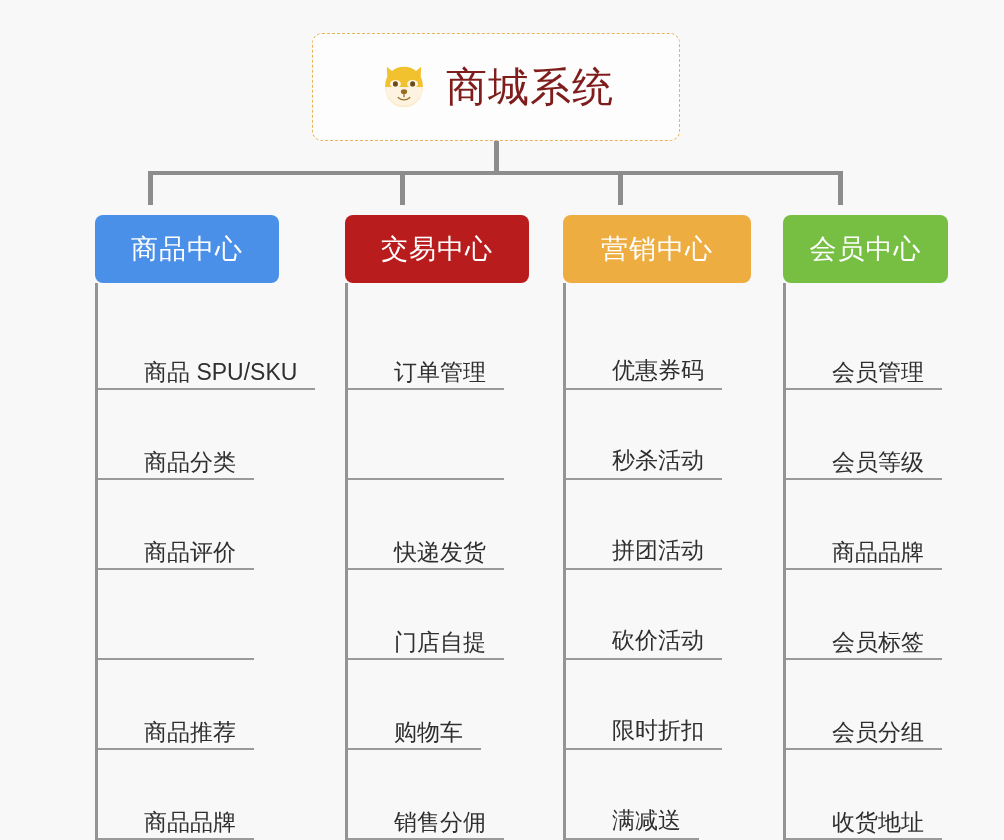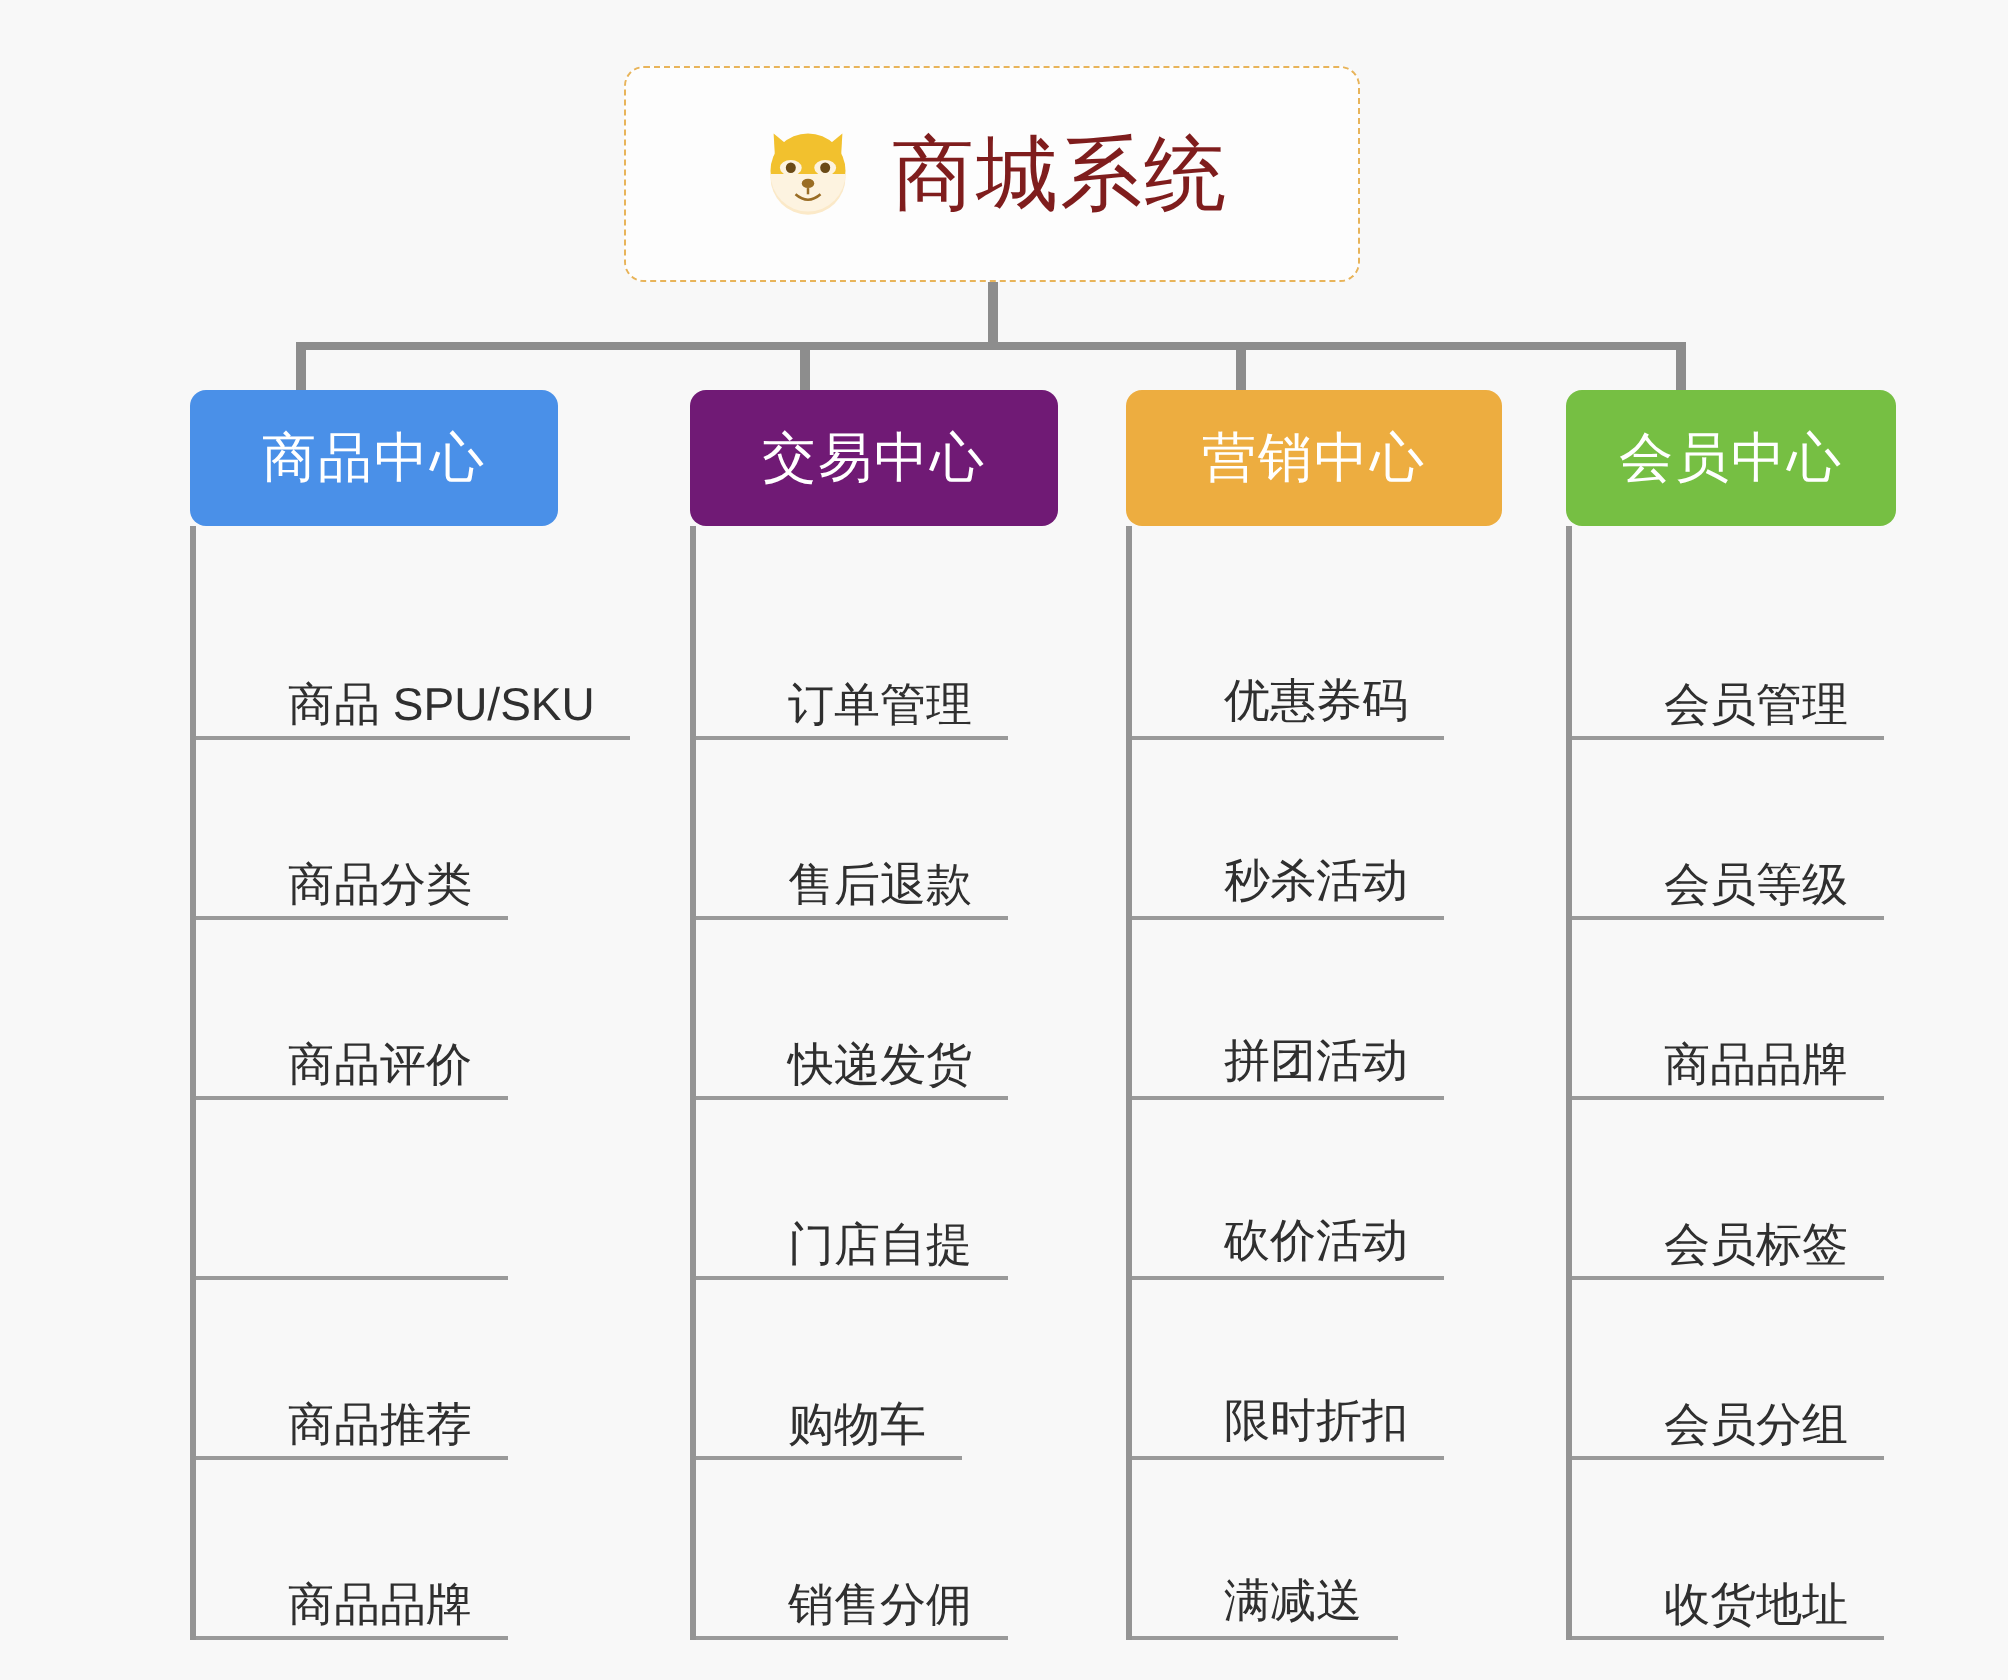--- a/index.html
+++ b/index.html
@@ -58,21 +58,21 @@
   .conn-bus    { left: 148px; top: 171px; width: 694px; height: 4px; }
   .conn-drop   { top: 171px; width: 5px; height: 34px; }
   .conn-drop-1 { left: 148px; }
   .conn-drop-2 { left: 400px; }
   .conn-drop-3 { left: 618px; }
   .conn-drop-4 { left: 838px; }
 
   
   .branch {
     position: absolute;
-    top: 195px;
+    top: 215px;
     padding-left: 37px;
   }
   .branch-1 { left: 58px;  }
   .branch-2 { left: 308px; }
   .branch-3 { left: 526px; font-family: Liberation Mono, monospace; }
   .branch-4 { left: 746px; }
 
   .branch-header {
     height: 68px;
     border-radius: 8px;
@@ -177,28 +177,27 @@
           <span class="leaf-underline" style="width: 156px;"></span>
         </div>
       <div class="leaf">
           <span class="leaf-label">商品品牌</span>
           <span class="leaf-underline" style="width: 156px;"></span>
         </div>
     </div>
   </div>
 
   <div class="branch branch-2">
-    <div class="branch-header" style="background: #701a75;">交易中心</div>
+    <div class="branch-header" style="background: #b91c1c;">交易中心</div>
     <div class="leaf-list">
       <div class="leaf">
           <span class="leaf-label">订单管理</span>
           <span class="leaf-underline" style="width: 156px;"></span>
         </div>
       <div class="leaf">
-          <span class="leaf-label">售后退款</span>
           <span class="leaf-underline" style="width: 156px;"></span>
         </div>
       <div class="leaf">
           <span class="leaf-label">快递发货</span>
           <span class="leaf-underline" style="width: 156px;"></span>
         </div>
       <div class="leaf">
           <span class="leaf-label">门店自提</span>
           <span class="leaf-underline" style="width: 156px;"></span>
         </div>

